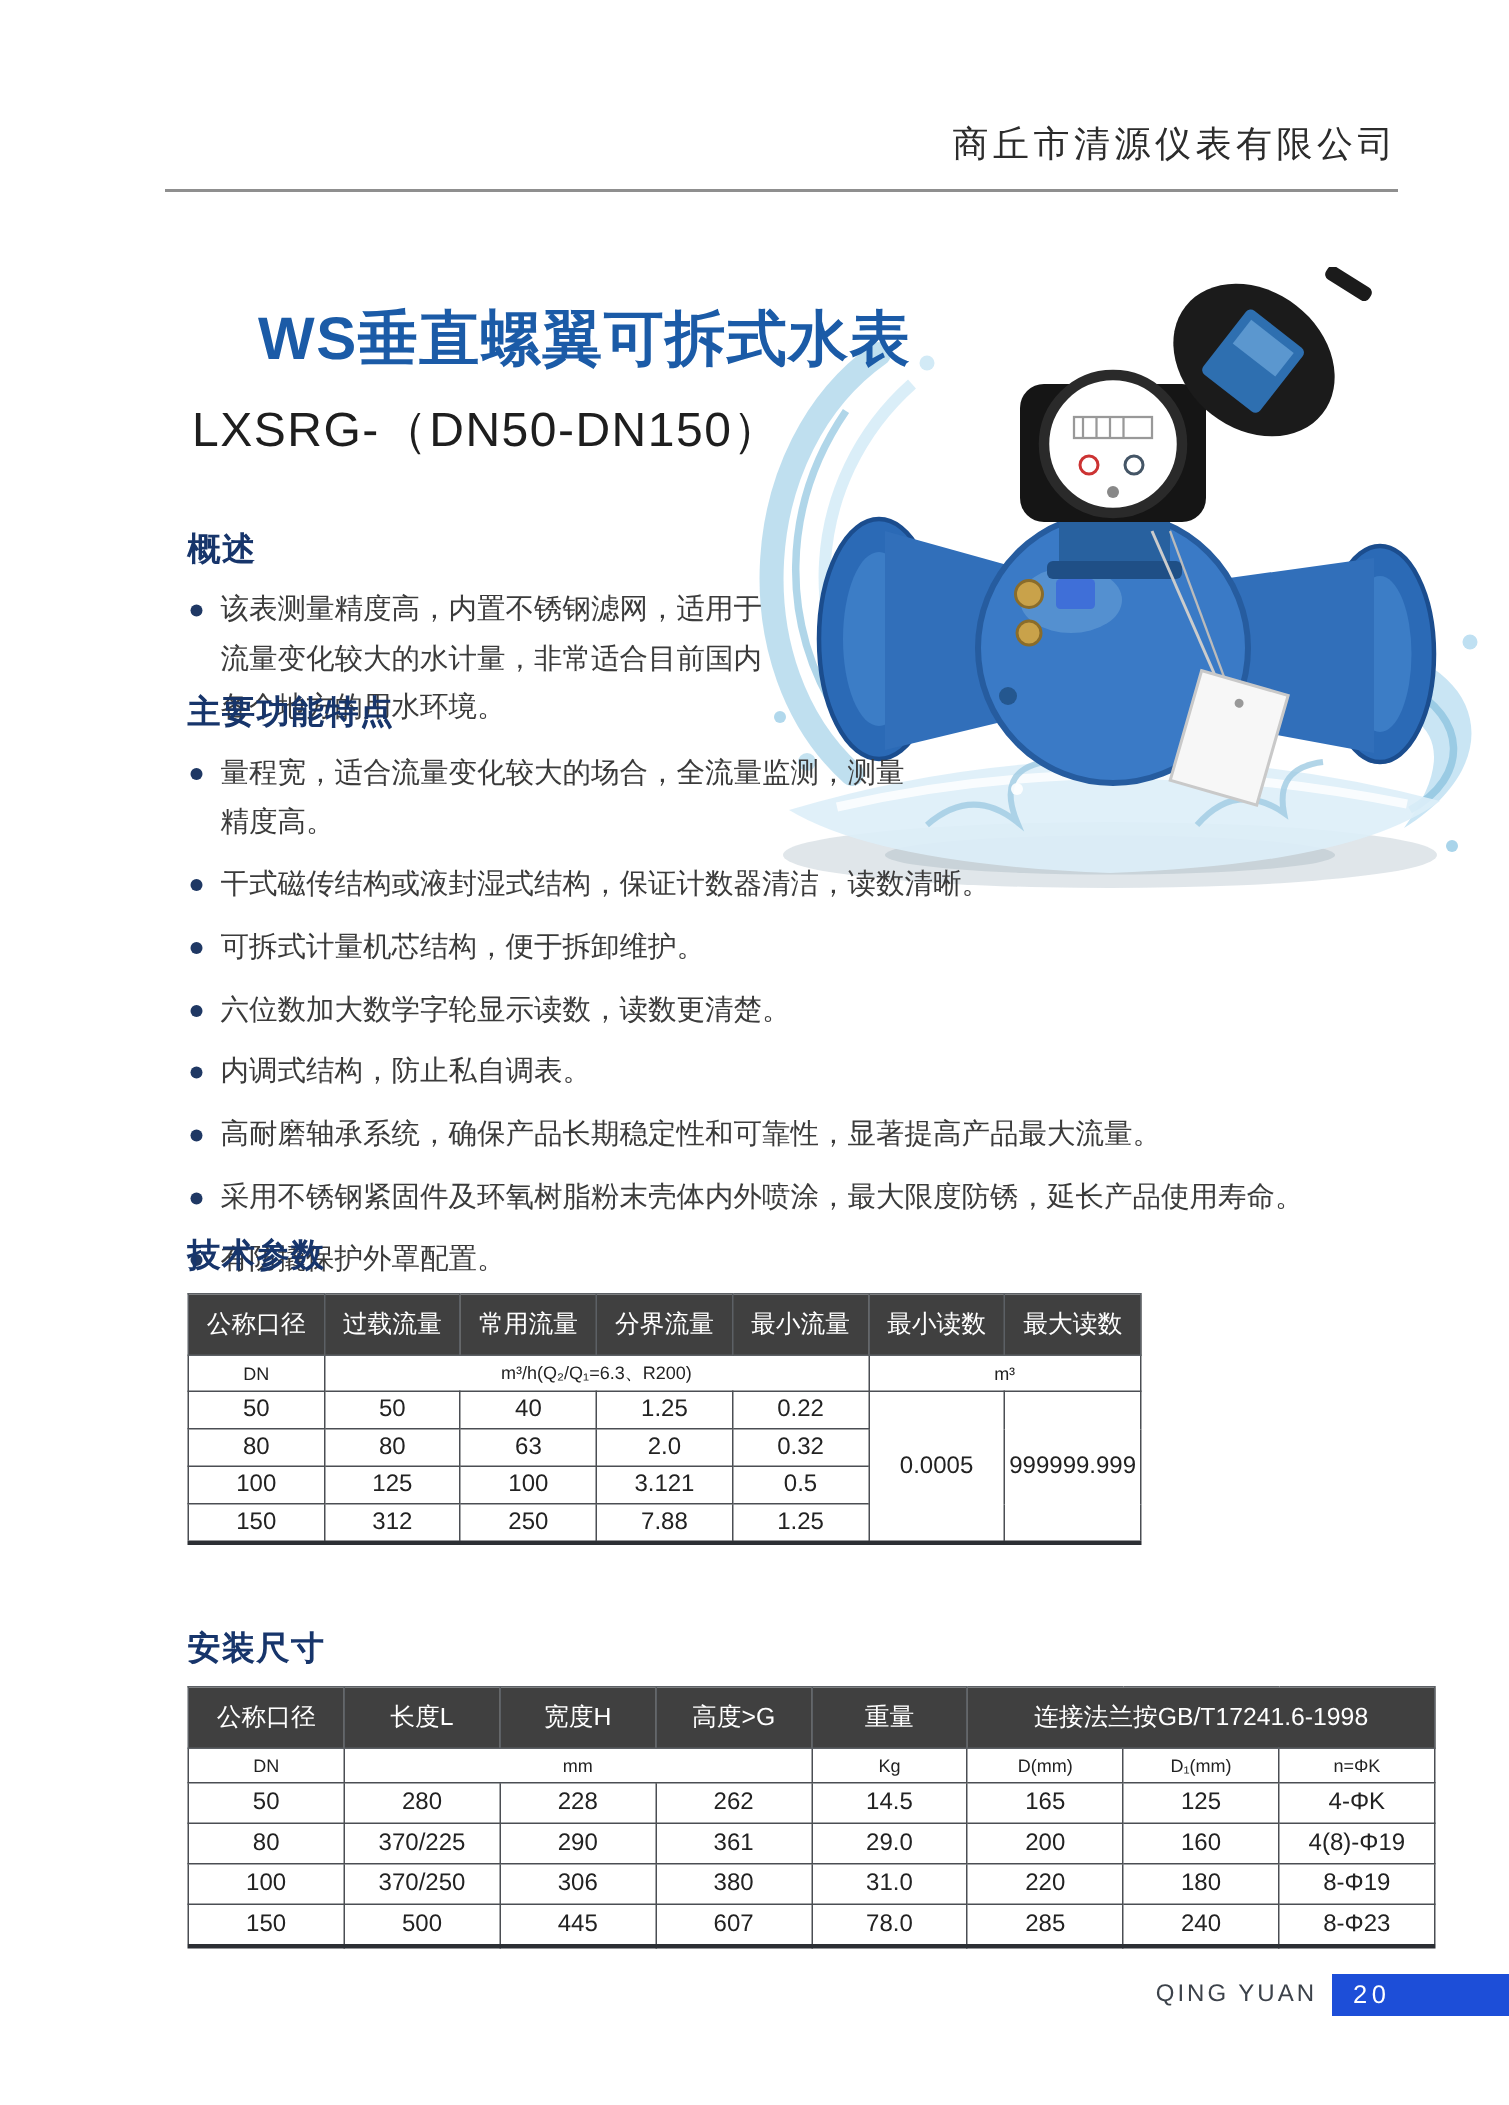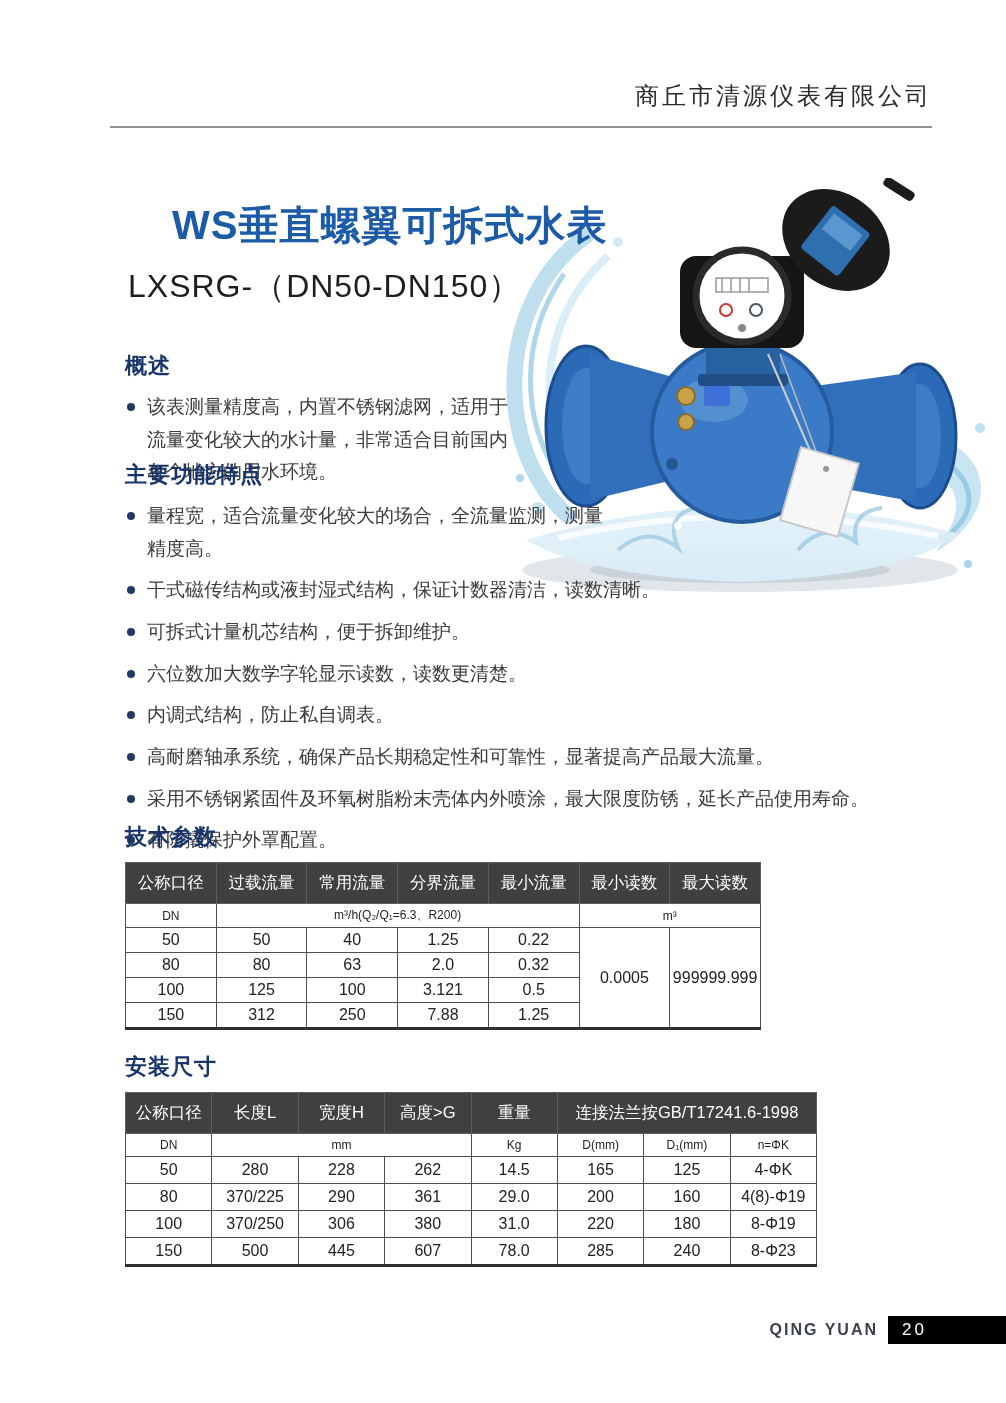--- a/index.html
+++ b/index.html
@@ -52,21 +52,21 @@
   .bullet-item { display: flex; align-items: flex-start; margin-bottom: 9px; }
   .bullet-dot {
     flex: 0 0 8px; width: 8px; height: 8px; border-radius: 50%;
     background: #1f3864; margin: 12px 12px 0 2px;
   }
   .bullet-text { font-size: 19px; line-height: 1.72; color: #3b3b3b; }
   .features .bullet-item:first-child .bullet-text { width: 470px; }
 
   
   .tech { position: absolute; top: 822px; left: 125px; width: 636px; z-index: 1; }
-  .install { position: absolute; top: 1052px; left: 125px; width: 692px; z-index: 1; }
+  .install { position: absolute; top: 1084px; left: 125px; width: 832px; z-index: 1; }
   table {
     border-collapse: collapse; width: 100%; table-layout: fixed;
     text-align: center; margin-top: 10px; background: #fff;
     border: 1px solid #3c3f44; border-bottom: 3px solid #2c2f34;
   }
   th {
     background: #404040; color: #ffffff; font-weight: normal;
     font-size: 16.5px; padding: 9px 2px; border: 1px solid #5c6065;
   }
   td {
@@ -75,25 +75,25 @@
   }
   .tech td { padding: 3px 2px; }
   .unit-row td { font-size: 12px; }
 
   
   .footer {
     position: absolute; top: 1316px; left: 0; width: 1006px;
     display: flex; justify-content: flex-end; align-items: center; z-index: 1;
   }
   .footer-brand {
-    font-size: 16px; font-weight: 700; color: #3c424a;
+    font-size: 16px; font-weight: 400; color: #3c424a;
     letter-spacing: 2px; margin-right: 10px;
   }
   .footer-page-bar {
-    width: 118px; height: 28px; background: #000000; color: #fff;
+    width: 118px; height: 28px; background: #1d4ed8; color: #fff;
     display: flex; align-items: center; padding-left: 14px;
     font-size: 17px; letter-spacing: 3px;
   }
 </style>
 </head>
 <body>
 
 <div class="page">
 
   <div class="header">

